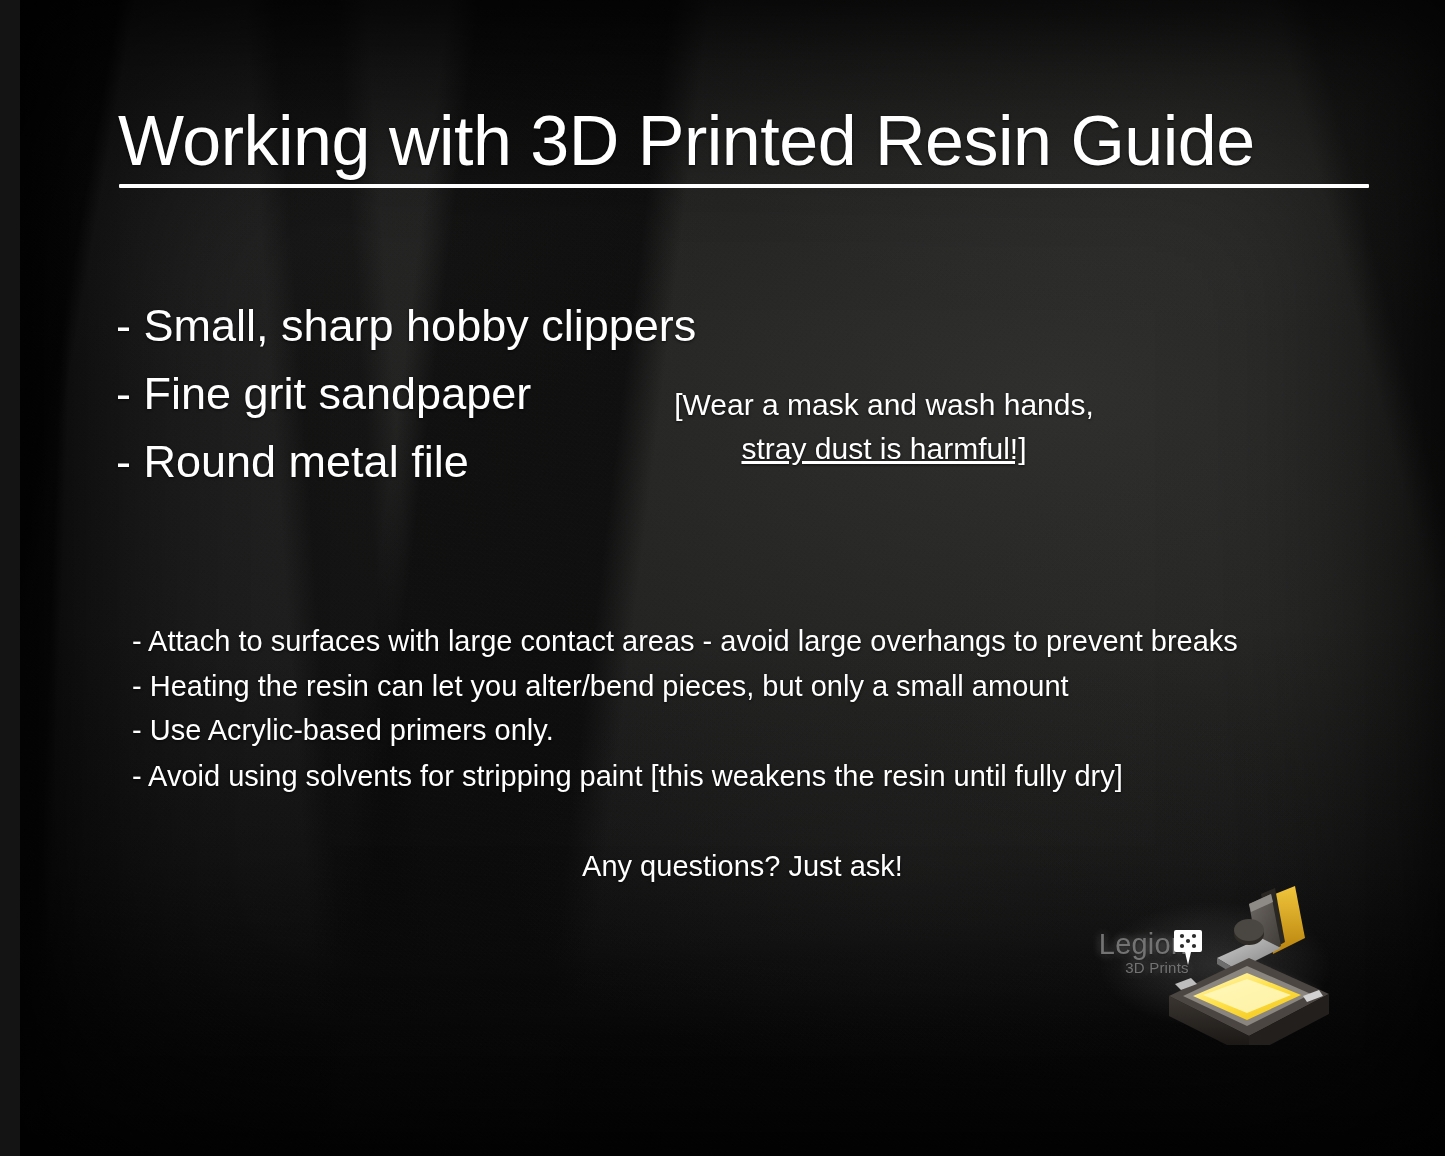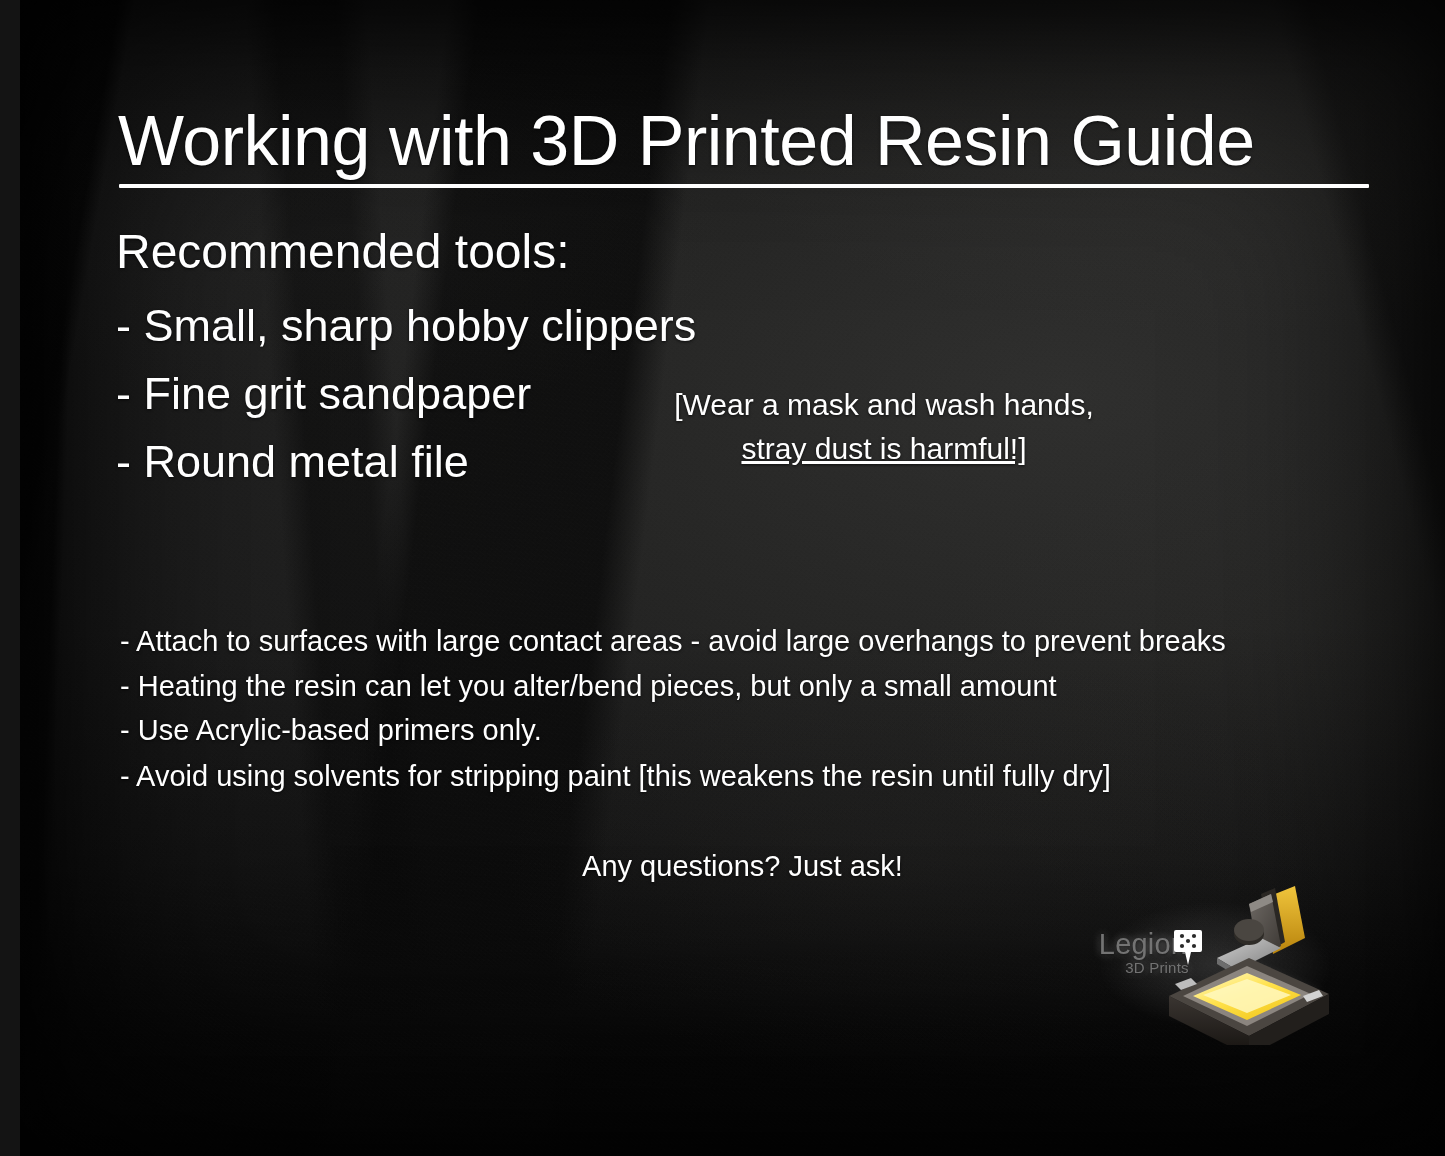--- a/index.html
+++ b/index.html
@@ -78,21 +78,21 @@
 
   #warning{
     left:604px;top:383px;width:520px;
     font-size:30px;line-height:44px;font-weight:400;
     white-space:normal;text-align:center;
     text-shadow:0 1px 3px rgba(0,0,0,.7);
   }
   #warning .w2{display:block;text-align:center;text-decoration:underline;}
 
   .note-line{
-    left:100px;font-size:29px;line-height:1;font-weight:400;
+    left:112px;font-size:29px;line-height:1;font-weight:400;
     text-shadow:0 1px 3px rgba(0,0,0,.7);
   }
   #note-0{top:627px;}
   #note-1{top:672px;}
   #note-2{top:716px;}
   #note-3{top:762px;}
 
   #closing{
     left:0;top:852px;width:1445px;text-align:center;
     font-size:29px;line-height:1;white-space:pre;
@@ -123,21 +123,20 @@
 
   <div class="bg-layer bg-base"></div>
   <div class="bg-layer bg-rocks"></div>
   <div class="bg-layer bg-mist"></div>
   <div class="bg-layer bg-grain"></div>
   <div class="bg-layer bg-vignette"></div>
 
   <div class="txt" id="title">Working with 3D Printed Resin Guide</div>
   <div id="title-rule"></div>
 
-  <div class="txt" id="subhead">Recommended tools:</div>
 
   <div class="txt tool-line" id="tool-0">- Small, sharp hobby clippers</div>
   <div class="txt tool-line" id="tool-1">- Fine grit sandpaper</div>
   <div class="txt tool-line" id="tool-2">- Round metal file</div>
 
   <div class="txt" id="warning">
     <span class="w1">[Wear a mask and wash hands,</span>
     <span class="w2">stray dust is harmful!]</span>
   </div>
 

